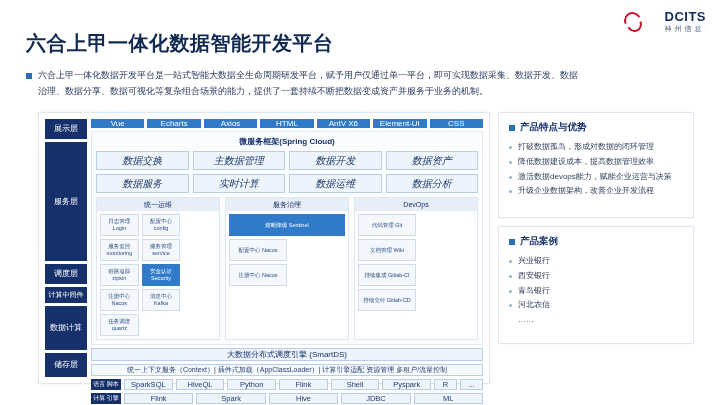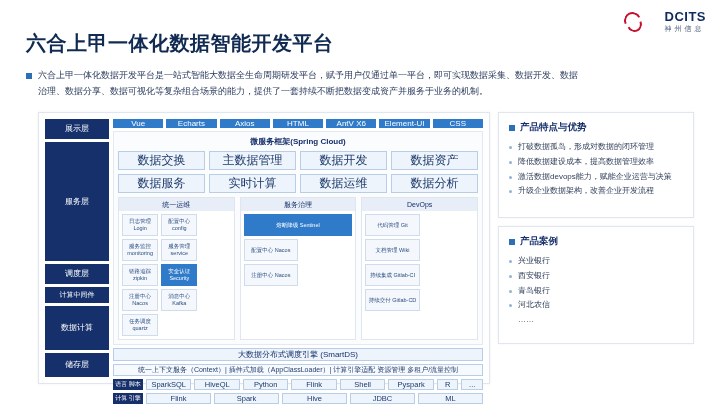--- a/index.html
+++ b/index.html
@@ -22,38 +22,38 @@
   
   .title{position:absolute;left:26px;top:30px;font-size:20px;font-weight:bold;color:#102a52;letter-spacing:.5px;}
 
   .intro{position:absolute;left:26px;top:68px;width:560px;display:flex;gap:6px;}
   .intro .bullet{width:6px;height:6px;background:#2d6fb7;margin-top:5px;flex:none;}
   .intro .txt{font-size:9px;line-height:1.75;color:#2a3b5c;}
 
   
   .arch{position:absolute;left:38px;top:112px;width:450px;height:270px;background:#ffffff;border:1px solid #dfe6f0;box-shadow:0 0 2px rgba(0,0,0,.07);}
   .arch-inner{position:absolute;inset:6px;display:flex;gap:4px;}
-  .lanes{width:64px;display:flex;flex-direction:column;gap:3px;}
+  .lanes{width:42px;display:flex;flex-direction:column;gap:3px;}
   .lane{background:#16306b;color:#fff;font-size:8px;display:flex;align-items:center;justify-content:center;text-align:center;line-height:1.2;}
   .lane.h-show{height:20px;}
   .lane.h-service{flex:1;font-family:Liberation Mono, monospace;}
   .lane.h-sched{height:20px;}
   .lane.h-mid{height:16px;background:#16306b;font-size:7px;}
   .lane.h-comp{height:44px;}
   .lane.h-store{height:24px;}
 
   .cols{flex:1;display:flex;flex-direction:column;gap:3px;}
 
   .row-show{height:20px;display:flex;gap:3px;}
   .chip{flex:1;background:#2f7ac9;color:#fff;font-size:8px;display:flex;align-items:center;justify-content:center;}
 
   .service-box{flex:1;border:1px solid #e3e9f3;background:#fbfcfe;display:flex;flex-direction:column;padding:4px;gap:4px;box-sizing:border-box;}
   .sec-title{text-align:center;font-size:8px;color:#16306b;font-weight:bold;}
   .grid2{display:grid;grid-template-columns:repeat(4,1fr);gap:4px;}
-  .cell{height:17px;border:1px solid #b9cde6;background:#eef4fb;color:#1d3a6b;font-size:12px;display:flex;align-items:center;justify-content:center;}
+  .cell{height:17px;border:1px solid #b9cde6;background:#eef4fb;color:#1d3a6b;font-size:10px;display:flex;align-items:center;justify-content:center;font-style:italic;}
 
   .three{display:flex;gap:5px;flex:1;}
   .panel{flex:1;border:1px solid #dfe6f0;background:#fff;display:flex;flex-direction:column;}
   .panel-h{height:13px;background:#e8eef7;color:#16306b;font-size:7px;display:flex;align-items:center;justify-content:center;}
   .panel-b{flex:1;padding:3px;display:flex;flex-wrap:wrap;gap:3px;align-content:flex-start;}
   .mini{width:calc(33.33% - 2px);height:20px;border:1px solid #cfdcee;background:#f4f8fd;font-size:5.5px;color:#2b4d82;display:flex;flex-direction:column;align-items:center;justify-content:center;line-height:1.25;text-align:center;}
   .mini.blue{background:#2f7ac9;border-color:#2f7ac9;color:#fff;}
   .mini.w50{width:calc(50% - 2px);}
   .mini.full{width:100%;}
 

